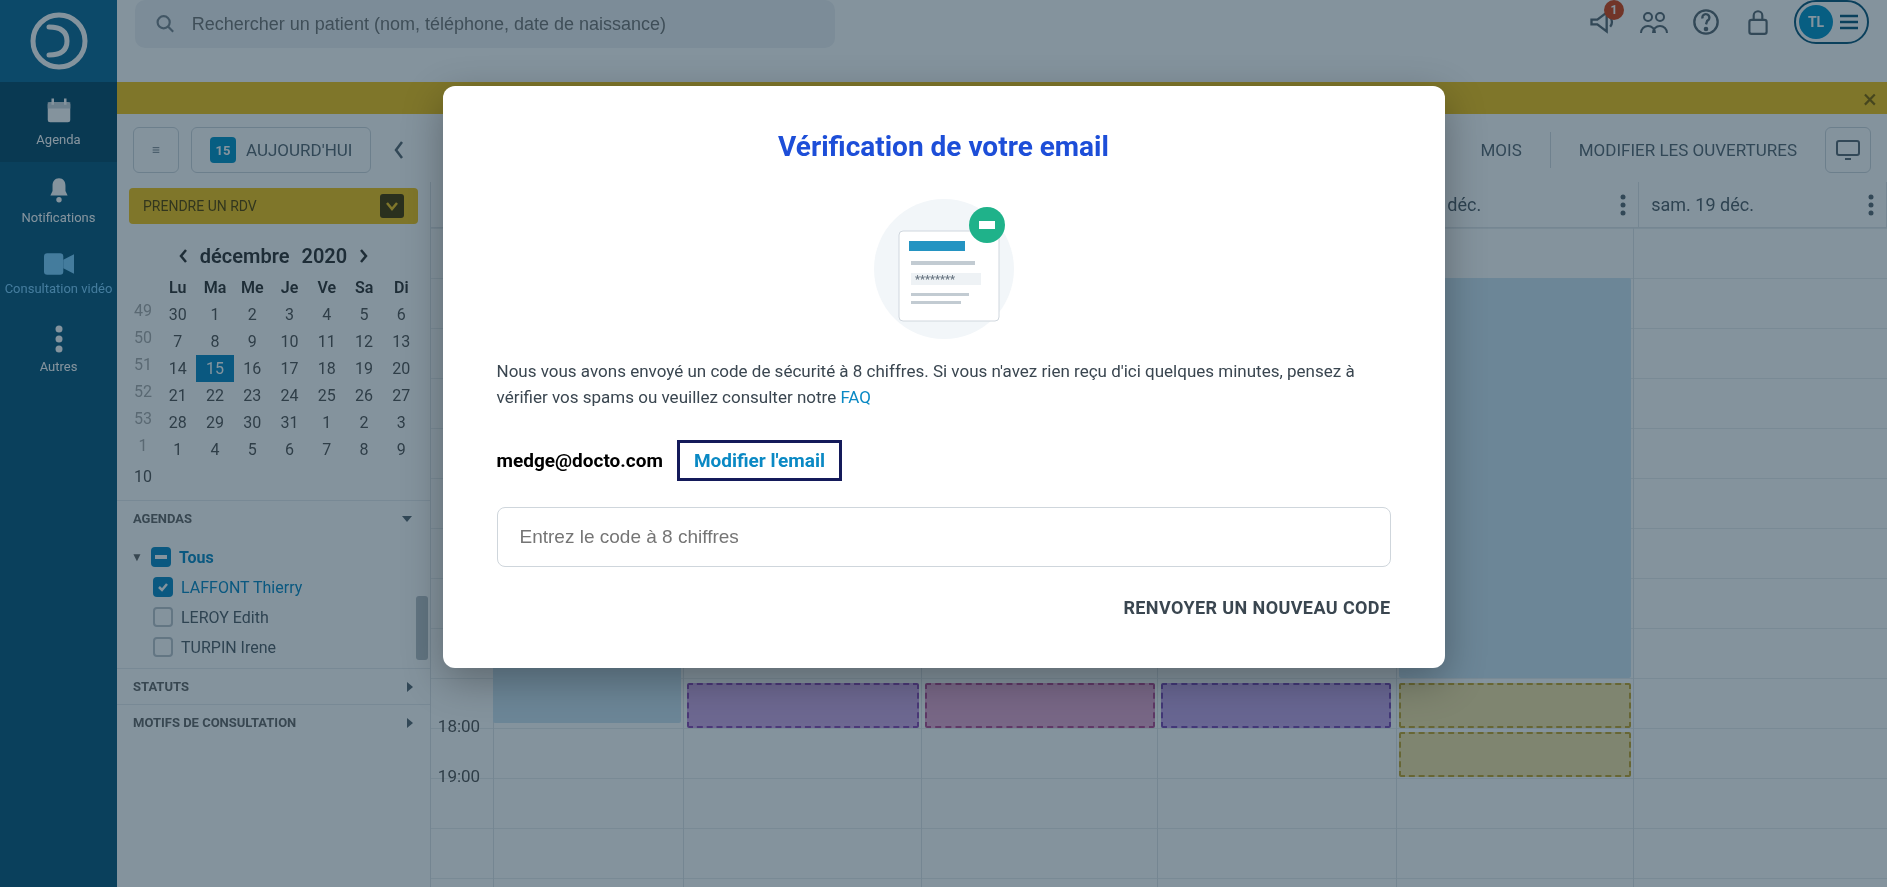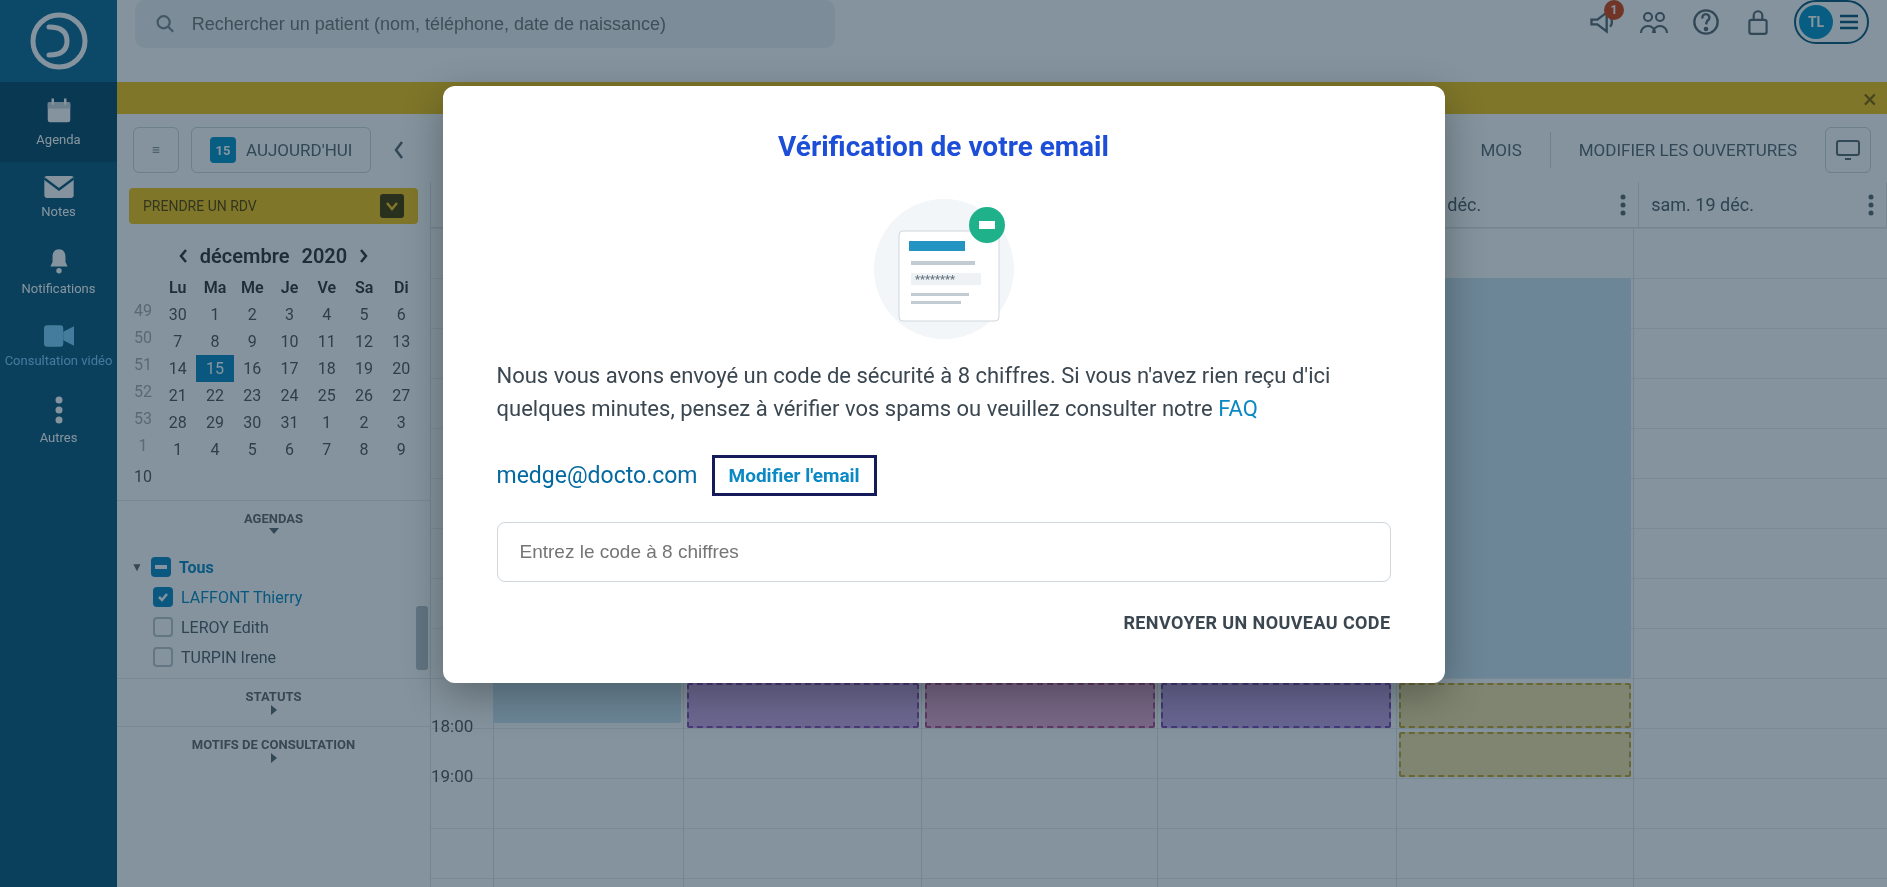--- a/index.html
+++ b/index.html
@@ -45,52 +45,52 @@
 .prendre-btn { margin:6px 12px 10px 12px; height:36px; background:#f5c518; border-radius:4px; display:flex; align-items:center; padding:0 14px; color:#5a4400; font-weight:normal; font-size:14px; cursor:pointer; justify-content:space-between;}
 .prendre-btn .chev { width:24px;height:24px;background:#4a3800;border-radius:3px;display:flex;align-items:center;justify-content:center;color:#f5c518;}
 .month-nav { display:flex; align-items:center; justify-content:center; gap:12px; padding:10px 0; color:#333; font-size:20px; font-weight:600;}
 .month-nav .mn-arrow{cursor:pointer;color:#333;font-size:20px;}
 .mini-cal { padding:0 10px 10px 10px;}
 .mc-row { display:grid; grid-template-columns: 32px repeat(7, 1fr); text-align:center; font-size:16px; color:#555;}
 .mc-row.head { font-weight:600; color:#333; margin-bottom:4px;}
 .mc-row .wk { color:#aaa; font-size:16px;}
 .mc-row .day { padding:4px 0; cursor:pointer;}
 .mc-row .day.current { background:#0a89c4; color:#fff; border-radius:0;}
-.section-head { display:flex; align-items:center; justify-content:space-between; padding:10px 16px; color:#666; font-size:13px; font-weight:bold; cursor:pointer; border-top:1px solid #e6eaee;flex-direction:column;}
+.section-head { display:flex; align-items:center; justify-content:space-between; padding:10px 16px; color:#666; font-size:13px; font-weight:bold; cursor:pointer; border-top:1px solid #e6eaee;}
 .agendas-body { padding:6px 10px; position:relative;}
 .agenda-row { display:flex; align-items:center; gap:8px; padding:5px 4px; font-size:16px;}
 .agenda-row .tri{color:#666;font-size:12px;}
 .agenda-row .chk { width:20px;height:20px;border-radius:4px;display:flex;align-items:center;justify-content:center;color:#fff;font-size:14px;}
 .agenda-row.all .txt{font-weight:bold;color:#0a89c4;}
 .agenda-row .chk.all{background:#0a89c4;}
 .agenda-row .chk.on{background:#0a89c4;}
 .agenda-row .chk.off{border:2px solid #bcc4cb;background:#fff;}
 .agenda-row .txt{color:#525e67;}
 .agenda-row .txt.hl{color:#0a89c4;}
 .scroll-thumb{position:absolute;right:2px;top:60px;width:12px;height:64px;background:#b8c0c7;border-radius:3px;}
 
 
 .calbody { position:absolute; left:431px; right:0; top:182px; bottom:0; background:#fff;}
 .day-header-row{display:flex;height:46px;border-bottom:1px solid #e0e4e8;}
 .day-header{flex:1;border-right:1px solid #e0e4e8;display:flex;align-items:center;padding:0 12px;justify-content:space-between;color:#525e67;font-size:18px;}
-.time-cell{position:absolute;left:0;width:62px;font-size:17px;color:#555;text-align:left;padding-right:6px;}
+.time-cell{position:absolute;left:0;width:62px;font-size:17px;color:#555;text-align:center;padding-right:6px;}
 .grid-area{position:absolute;left:0;right:0;top:46px;bottom:0;}
 .grid-col{position:absolute;top:0;bottom:0;border-right:1px solid #e0e4e8;}
 .hline{position:absolute;left:0;right:0;height:1px;background:#e9ecef;}
 .block{position:absolute;border-radius:2px;}
 
 
 .overlay{position:absolute;inset:0;background:rgba(10,40,60,0.5);display:flex;align-items:flex-start;justify-content:center;padding-top:86px;}
 .modal{width:1002px;background:#fff;border-radius:12px;padding:44px 54px 50px 54px;box-shadow:0 12px 40px rgba(0,0,0,0.3);}
 .modal h2{text-align:center;font-size:28px;color:#1d4ed8;font-weight:700;margin-bottom:26px;}
 .modal-illus{display:flex;justify-content:center;margin-bottom:20px;}
-.modal-text{font-size:22px;color:#3a4650;line-height:1.5;margin-bottom:30px;}
+.modal-text{font-size:17px;color:#3a4650;line-height:1.5;margin-bottom:30px;}
 .modal-text a.faq{color:#0a89c4;text-decoration:none;}
 .modal-email-row{display:flex;align-items:center;gap:14px;margin-bottom:26px;}
-.modal-email{font-size:23px;color:#0369a1;font-weight:400;}
+.modal-email{font-size:19px;color:#000000;font-weight:700;}
 .modify-link{border:3px solid #141a5a;padding:6px 14px;color:#0a89c4;font-weight:700;font-size:19px;text-decoration:none;}
 .code-input{width:100%;height:60px;border:1px solid #cfd6dc;border-radius:8px;padding:0 22px;font-size:19px;color:#333;outline:none;margin-bottom:30px;}
 .resend{display:block;text-align:right;font-size:18px;font-weight:700;color:#3a4650;letter-spacing:0.4px;}
 
 svg{display:block;}
 </style>
 </head>
 <body>
 
 <div class="sidebar">
@@ -103,29 +103,20 @@
   <div class="nav-item active">
     <span class="nav-icon">
       <svg width="30" height="30" viewBox="0 0 24 24" fill="#fff">
           <rect x="3" y="5" width="18" height="16" rx="2" fill="#fff"></rect>
           <rect x="3" y="5" width="18" height="5" fill="#cfd8de"></rect>
           <rect x="6" y="2" width="2" height="5" fill="#fff"></rect>
           <rect x="16" y="2" width="2" height="5" fill="#fff"></rect>
         </svg>
     </span>
     <span class="nav-label">Agenda</span>
-  </div>
-  <div class="nav-item">
-    <span class="nav-icon">
-      <svg width="30" height="22" viewBox="0 0 24 18" fill="#fff">
-          <rect width="24" height="18" rx="2"></rect>
-          <path d="M0 2 L12 11 L24 2" stroke="#0a587c" stroke-width="2" fill="none"></path>
-        </svg>
-    </span>
-    <span class="nav-label">Notes</span>
   </div>
   <div class="nav-item">
     <span class="nav-icon">
       <svg width="26" height="28" viewBox="0 0 24 26" fill="#fff">
           <path d="M12 2 C8 2 6 5 6 9 L6 14 L4 18 L20 18 L18 14 L18 9 C18 5 16 2 12 2 Z"></path>
           <circle cx="12" cy="22" r="2.5"></circle>
         </svg>
     </span>
     <span class="nav-label">Notifications</span>
   </div>

